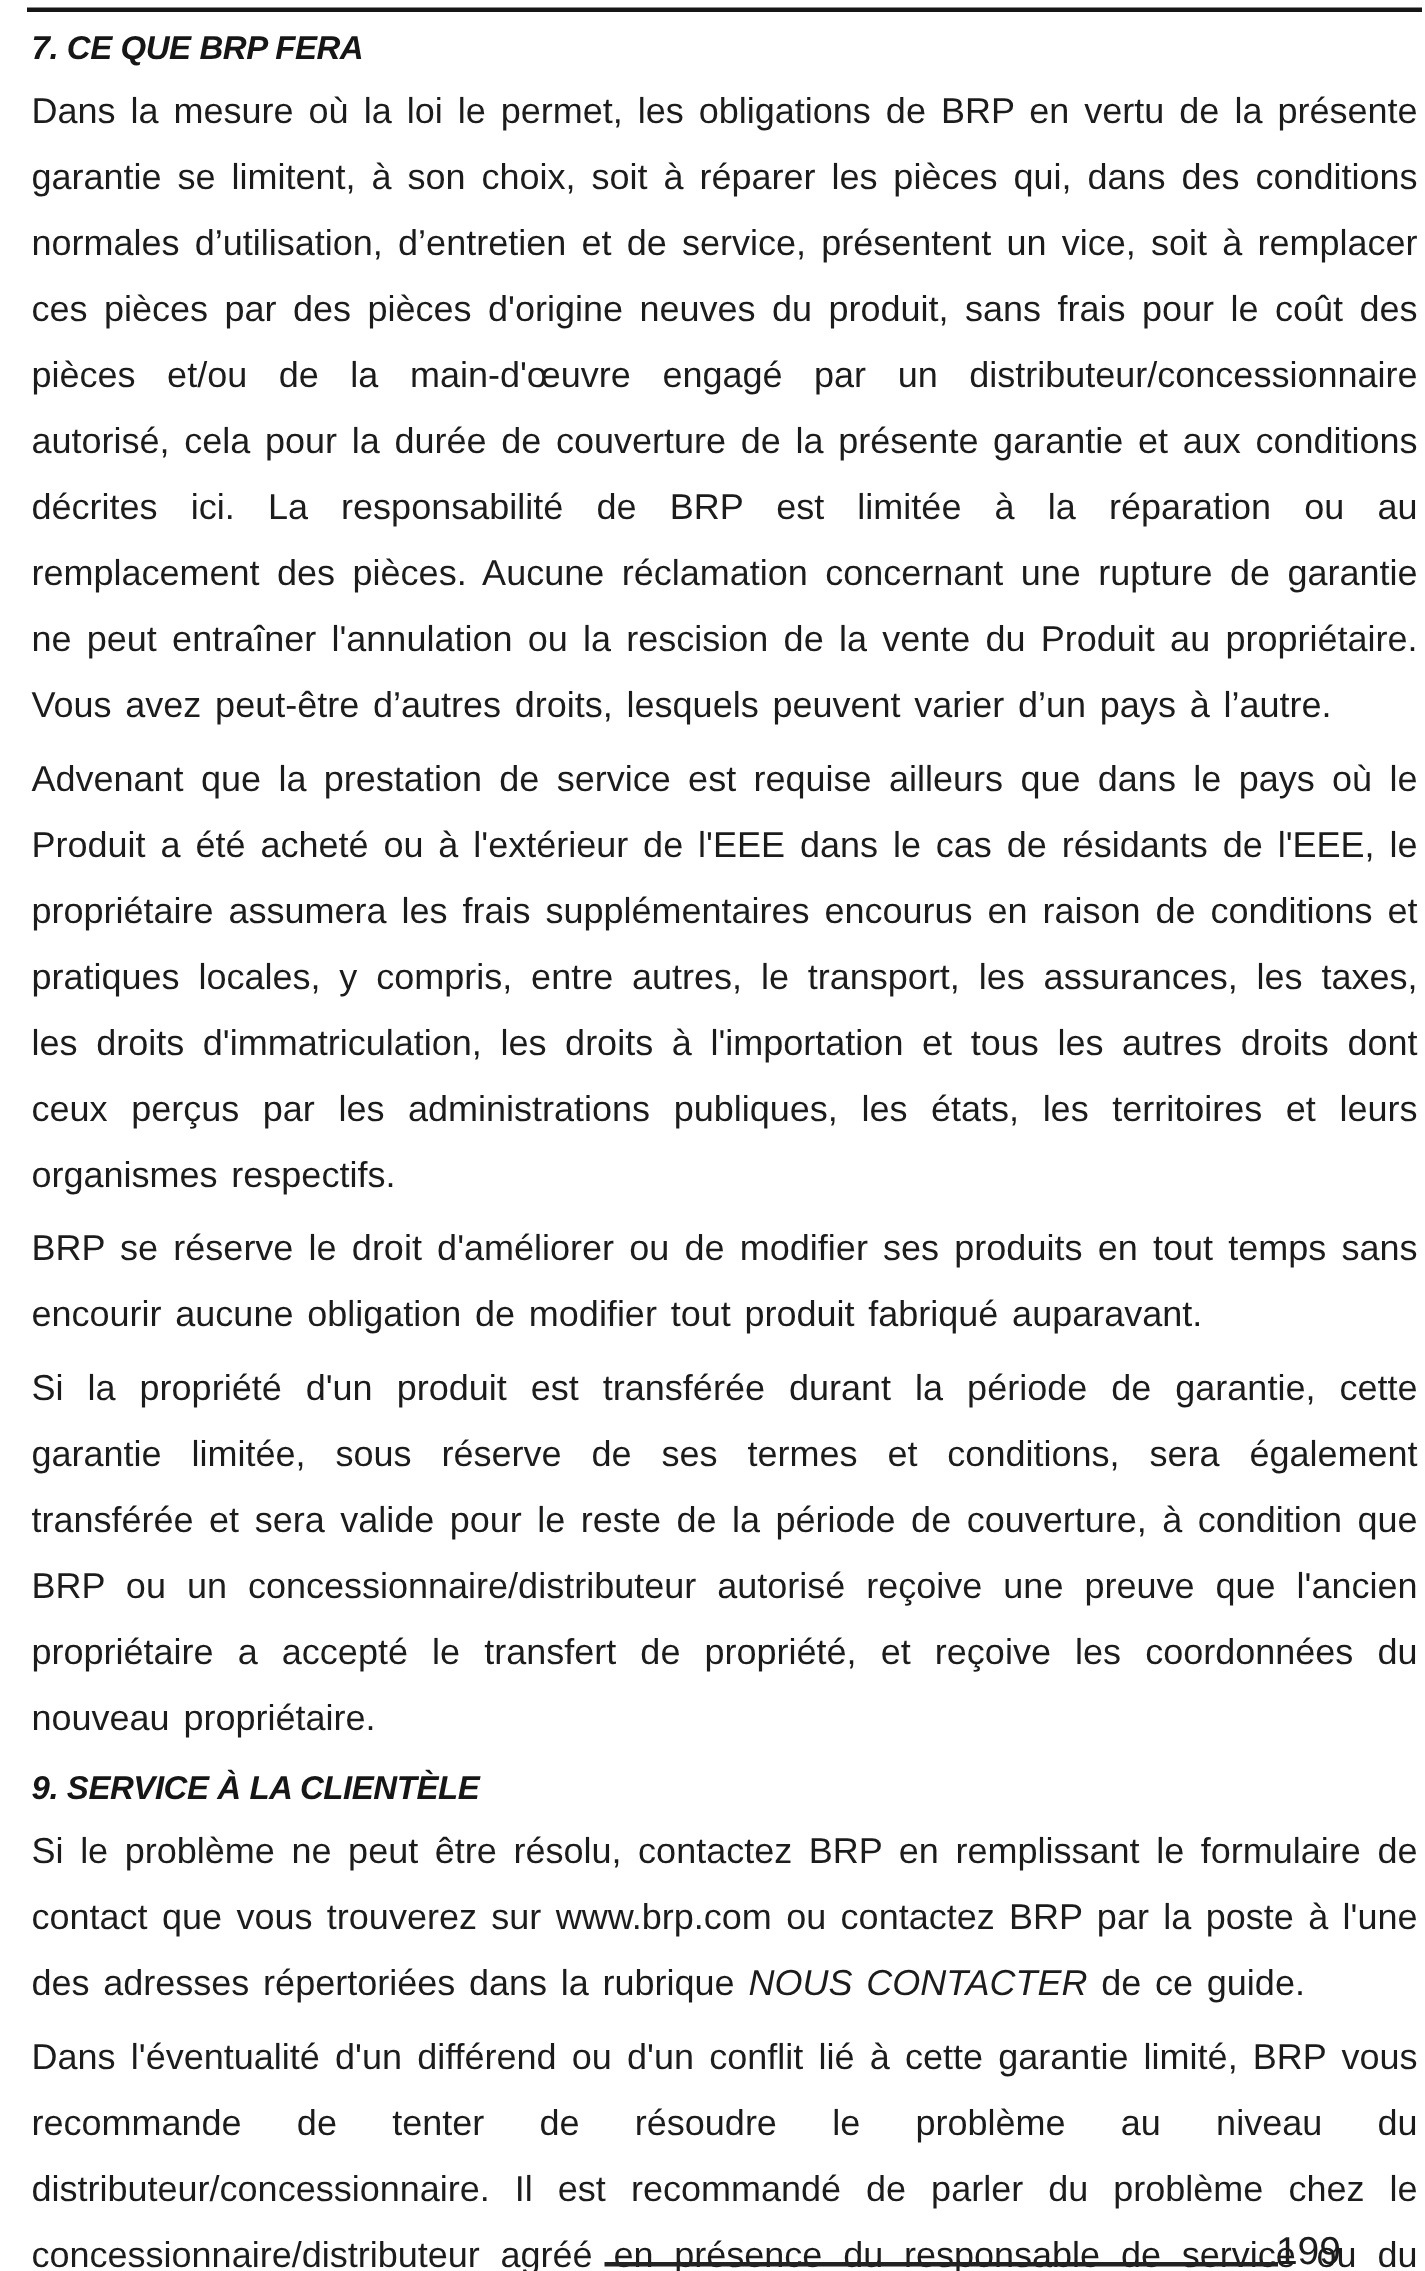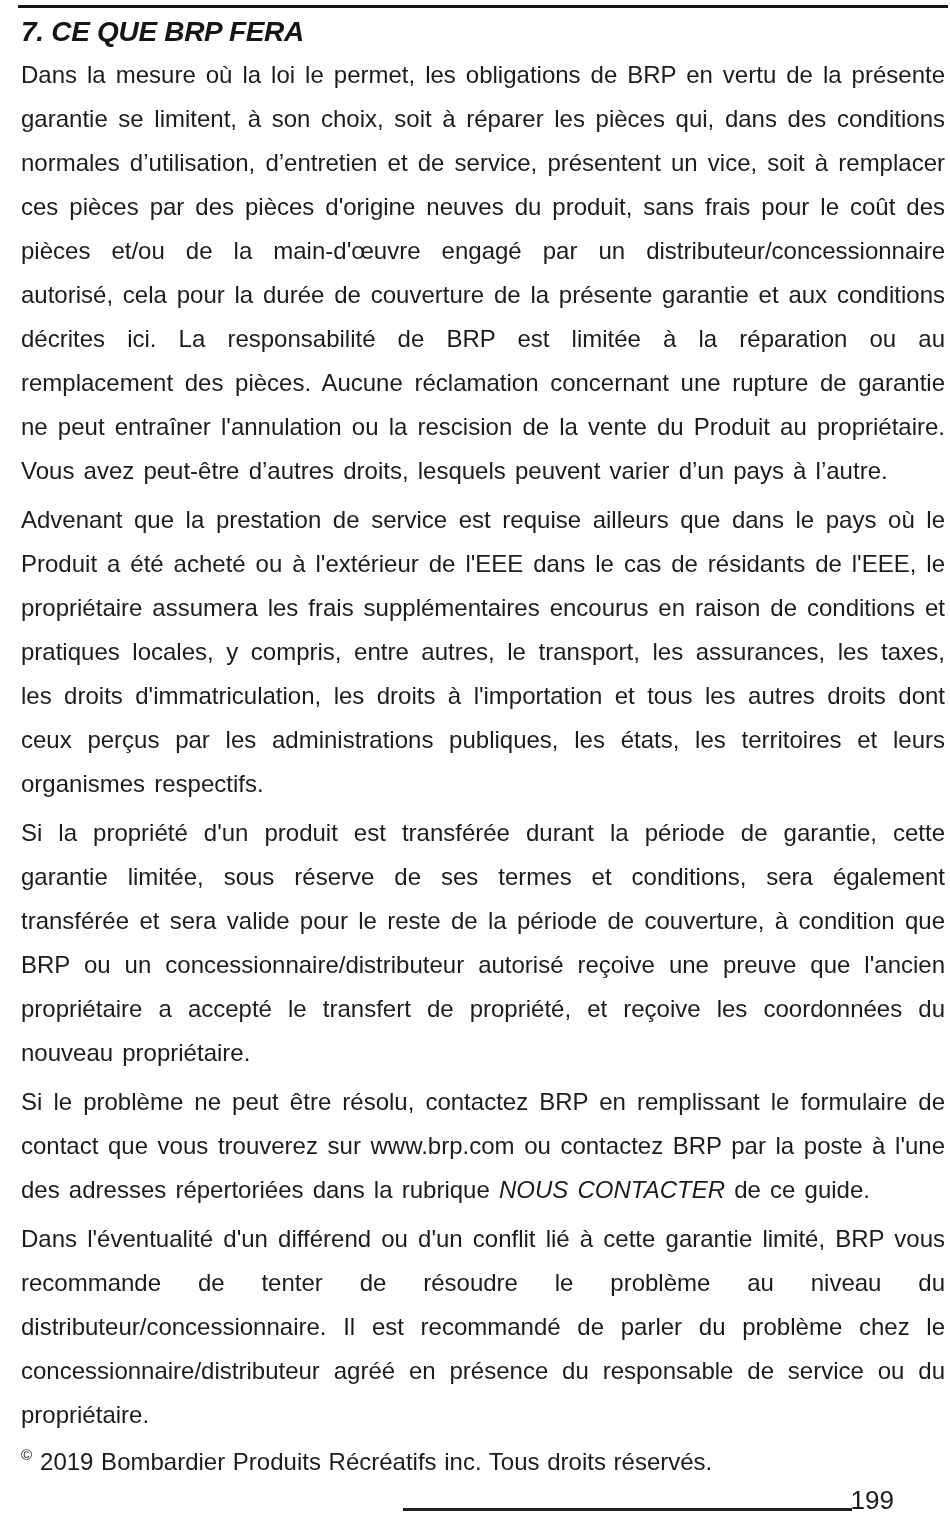--- a/index.html
+++ b/index.html
@@ -17,21 +17,21 @@
     height: 0;
     border-top: 3px solid #161616;
     margin: 5px 2px 6px 18px;
   }
   .content {
     padding: 0 5px 0 21px;
   }
   h2.heading {
     font-style: italic;
     font-weight: bold;
-    font-size: 28px;
+    font-size: 22px;
     line-height: 36px;
     letter-spacing: -0.3px;
     margin: 6px 0 3px 0;
     color: #161616;
   }
   h2.heading.first { margin-top: 0; }
   p.body {
     font-size: 24px;
     line-height: 44px;
     text-align: justify;
@@ -79,23 +79,25 @@
 </head>
 <body>
 
 <div class="top-rule"></div>
 
 <div class="content">
 
   <h2 class="heading first">7. CE QUE BRP FERA</h2>
   <p class="body">Dans la mesure où la loi le permet, les obligations de BRP en vertu de la présente garantie se limitent, à son choix, soit à réparer les pièces qui, dans des conditions normales d’utilisation, d’entretien et de service, présentent un vice, soit à remplacer ces pièces par des pièces d'origine neuves du produit, sans frais pour le coût des pièces et/ou de la main-d'œuvre engagé par un distributeur/concessionnaire autorisé, cela pour la durée de couverture de la présente garantie et aux conditions décrites ici.  La responsabilité de BRP est limitée à la réparation ou au remplacement des pièces.  Aucune réclamation concernant une rupture de garantie ne peut entraîner l'annulation ou la rescision de la vente du Produit au propriétaire.  Vous avez peut-être d’autres droits, lesquels peuvent varier d’un pays à l’autre.</p>
   <p class="body">Advenant que la prestation de service est requise ailleurs que dans le pays où le Produit a été acheté ou à l'extérieur de l'EEE dans le cas de résidants de l'EEE, le propriétaire assumera les frais supplémentaires encourus en raison de conditions et pratiques locales, y compris, entre autres, le transport, les assurances, les taxes, les droits d'immatriculation, les droits à l'importation et tous les autres droits dont ceux perçus par les administrations publiques, les états, les territoires et leurs organismes respectifs.</p>
+  <p class="body">BRP se réserve le droit d'améliorer ou de modifier ses produits en tout temps sans encourir aucune obligation de modifier tout produit fabriqué auparavant.</p>
 
   <p class="body">Si la propriété d'un produit est transférée durant la période de garantie, cette garantie limitée, sous réserve de ses termes et conditions, sera également transférée et sera valide pour le reste de la période de couverture, à condition que BRP ou un concessionnaire/distributeur autorisé reçoive une preuve que l'ancien propriétaire a accepté le transfert de propriété, et reçoive les coordonnées du nouveau propriétaire.</p>
 
+  <h2 class="heading">9. SERVICE À LA CLIENTÈLE</h2>
   <p class="body"><span>Si le problème ne peut être résolu, contactez BRP en remplissant le formulaire de contact que vous trouverez sur </span><span>www.brp.com</span><span> ou contactez BRP par la poste à l'une des adresses répertoriées dans la rubrique </span><span class="em">NOUS CONTACTER</span><span> de ce guide.</span></p>
   <p class="body">Dans l'éventualité d'un différend ou d'un conflit lié à cette garantie limité, BRP vous recommande de tenter de résoudre le problème au niveau du distributeur/concessionnaire.  Il est recommandé de parler du problème chez le concessionnaire/distributeur agréé en présence du responsable de service ou du propriétaire.</p>
 
   <p class="legal"><sup class="sym">©</sup><span>2019 Bombardier Produits Récréatifs inc. Tous droits réservés.</span></p>
 
 </div>
 
 <div class="footer">
   <div class="footer-rule"></div>
   <div class="page-number">199</div>

